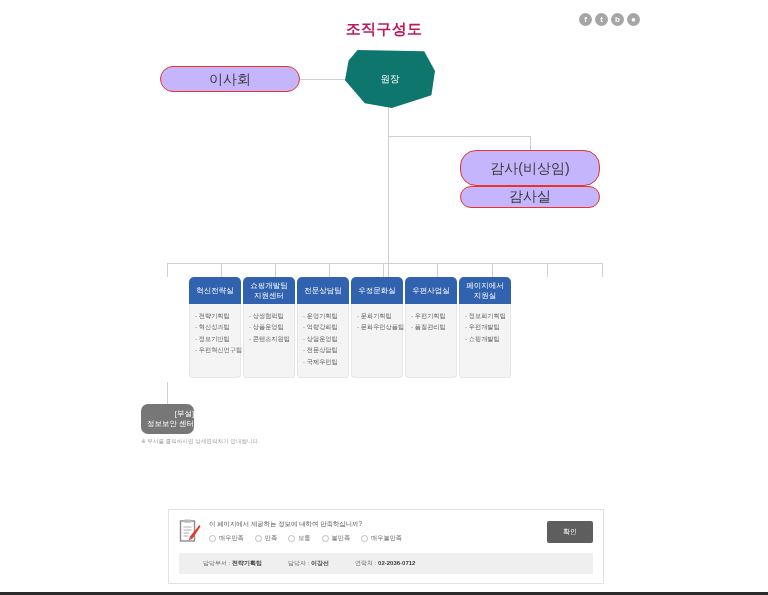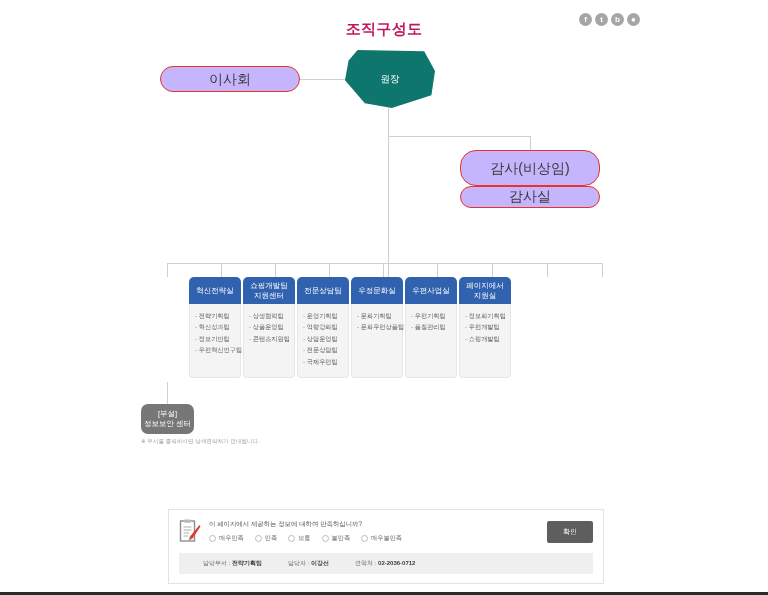--- a/index.html
+++ b/index.html
@@ -85,20 +85,21 @@
   }
 
   
   .gray-node {
     background: #777777;
     color: #fff;
     border-radius: 7px;
     font-size: 7.5px;
     line-height: 1.35;
     flex-direction: column;
+    align-items: flex-end;
   }
 
   
   #depts {
     position: absolute;
     left: 141px;
     top: 277px;
     width: 487px;
     display: flex;
     gap: 2px;

